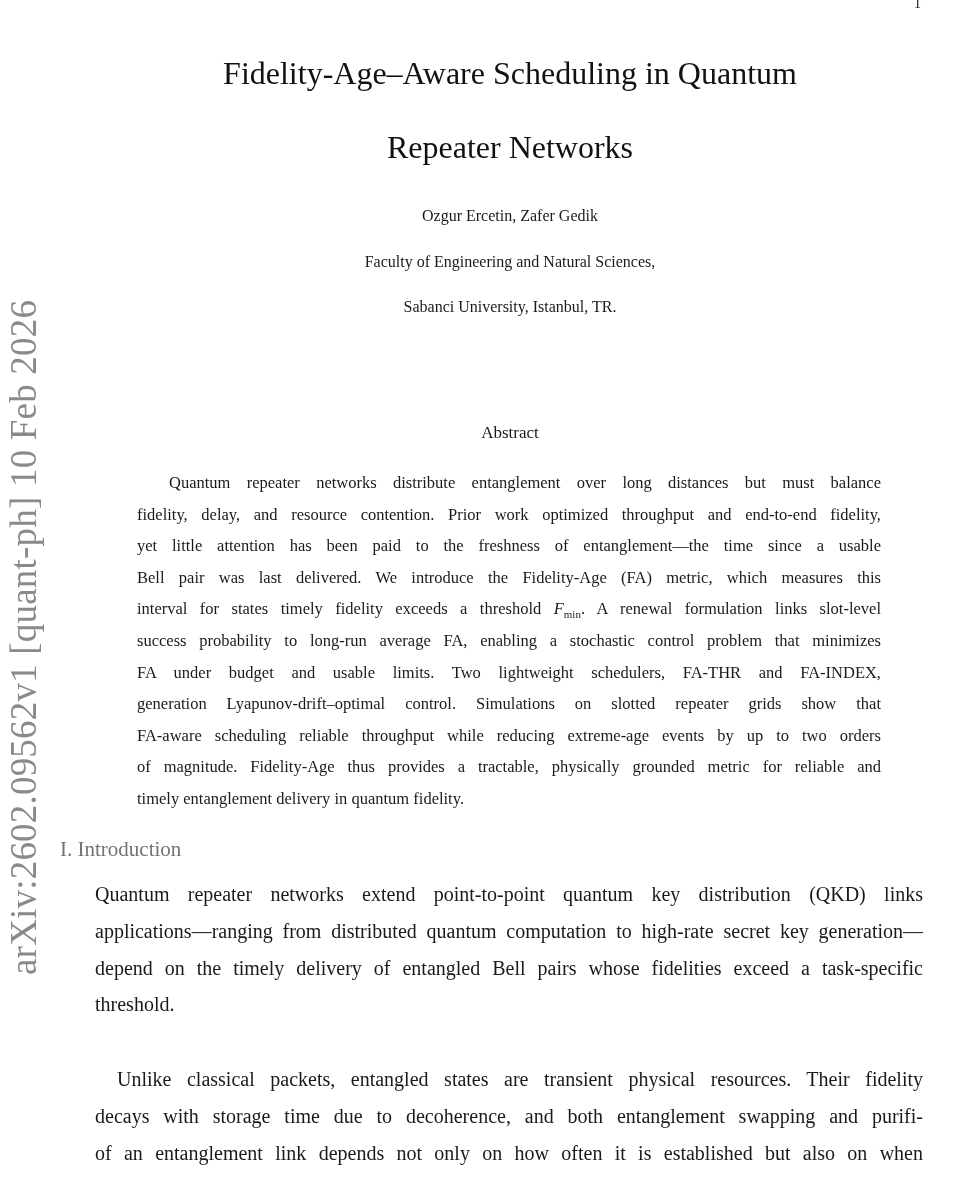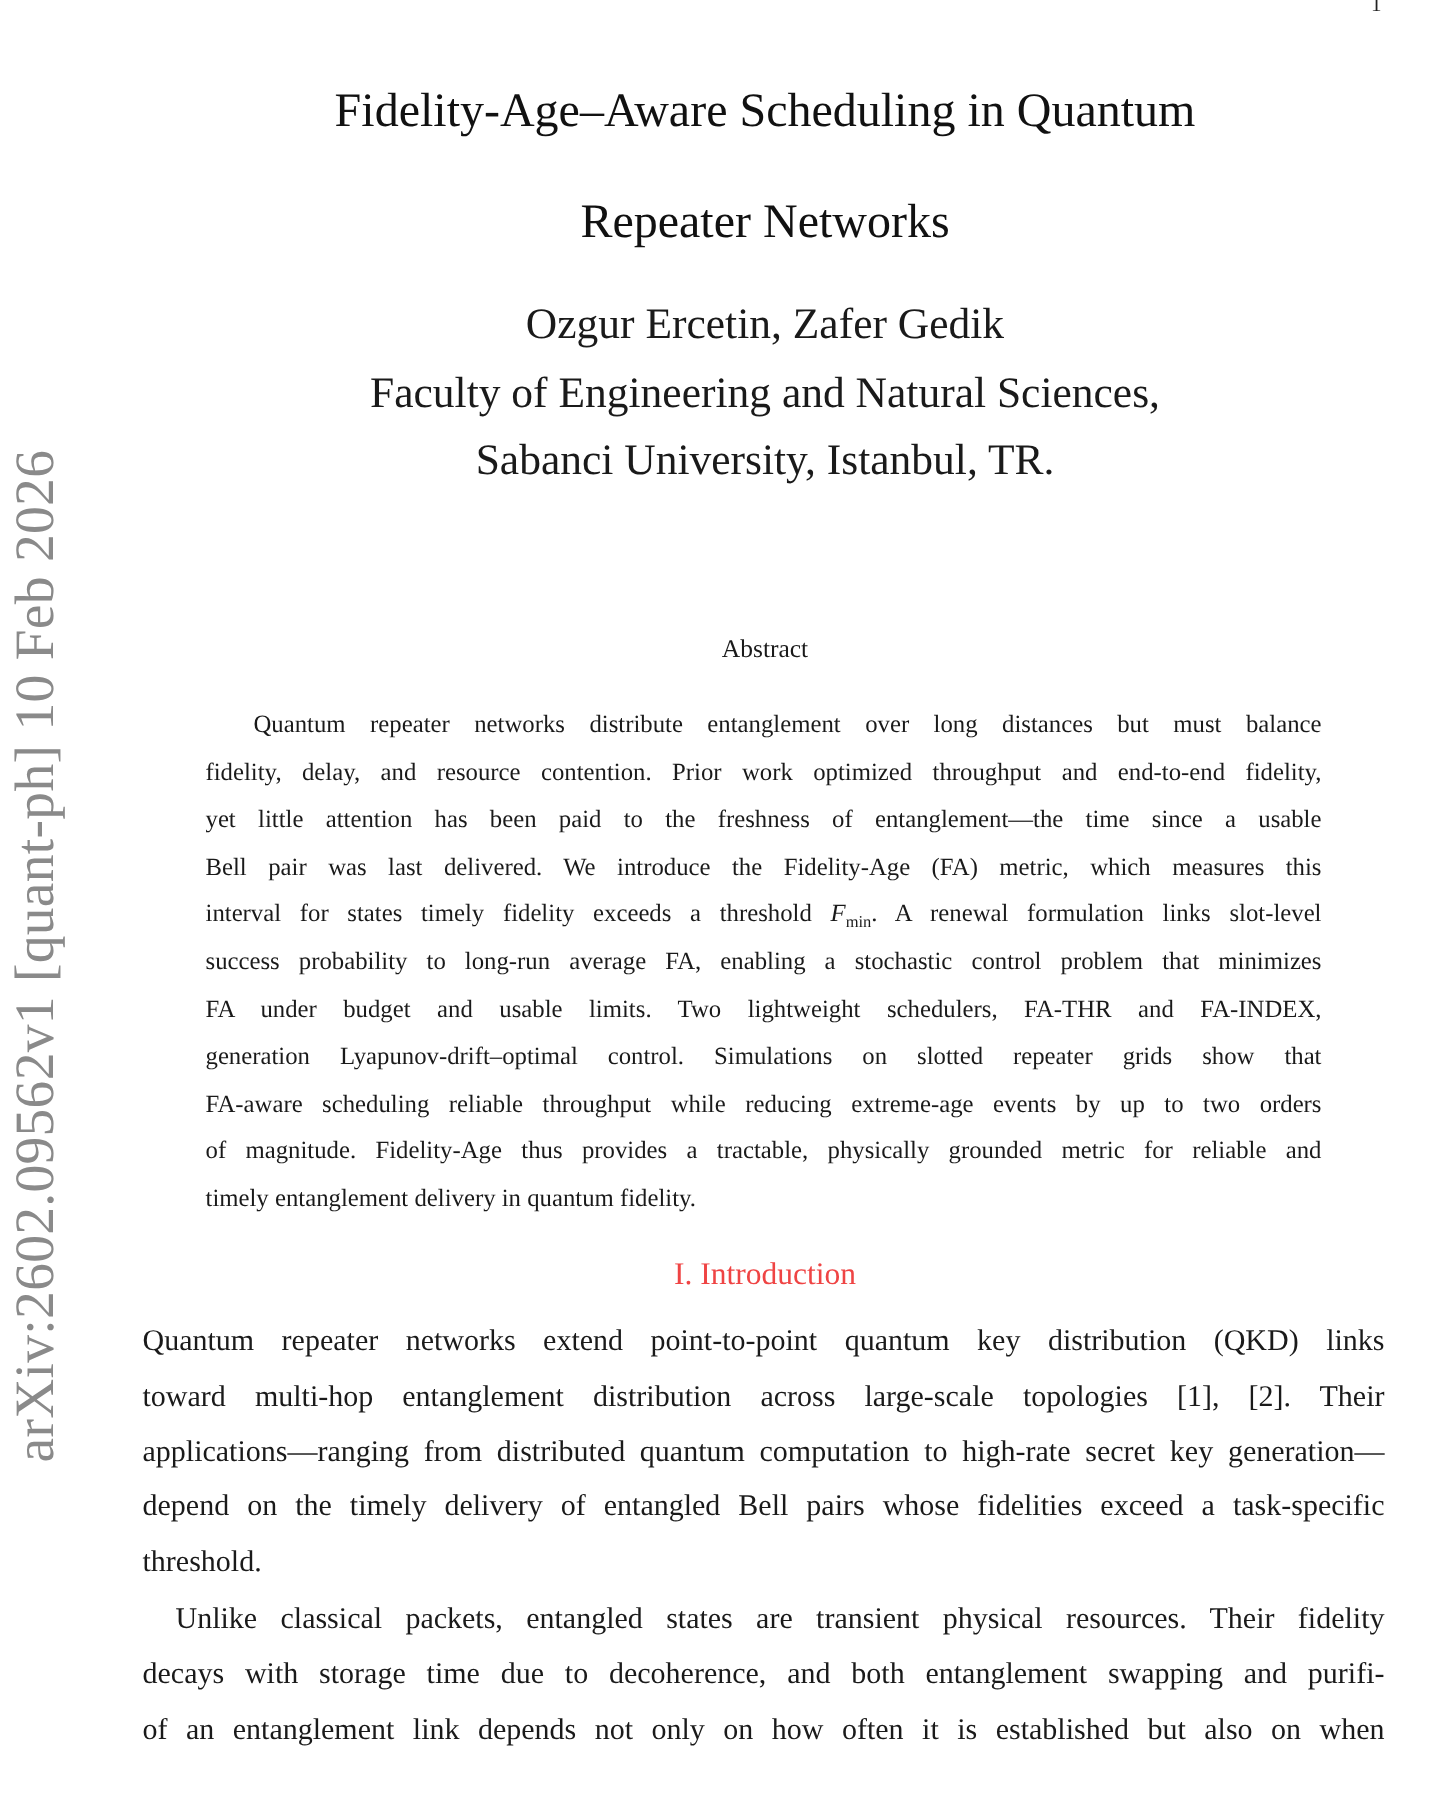--- a/index.html
+++ b/index.html
@@ -45,21 +45,21 @@
       color: #111;
       line-height: 74px;
     }
     .title-line1 { top: 36px; }
     .title-line2 { top: 110px; }
     .centered {
       position: absolute;
       left: 60px;
       width: 900px;
       text-align: center;
-      font-size: 29px;
+      font-size: 16px;
       color: #1a1a1a;
       line-height: 46px;
     }
     .authors { top: 193px; }
     .affil1 { top: 239px; }
     .affil2 { top: 284px; }
     .abstract-heading {
       position: absolute;
       top: 423px;
       left: 60px;
@@ -83,23 +83,23 @@
       text-align: justify;
       text-align-last: justify;
     }
     .abstract-body .line.first { padding-left: 32px; }
     .abstract-body .line.last { text-align-last: left; }
     .section-heading {
       position: absolute;
       top: 837px;
       left: 60px;
       width: 900px;
-      text-align: center;
+      text-align: left;
       font-size: 21px;
-      color: #ef4444;
+      color: #737373;
     }
     .body-text {
       position: absolute;
       left: 95px;
       width: 828px;
       font-size: 20px;
       color: #1a1a1a;
     }
     .body-text .line {
       height: 36.8px;
@@ -142,21 +142,20 @@
   <div class="line">generation Lyapunov-drift–optimal control. Simulations on slotted repeater grids show that</div>
   <div class="line">FA-aware scheduling reliable throughput while reducing extreme-age events by up to two orders</div>
   <div class="line">of magnitude. Fidelity-Age thus provides a tractable, physically grounded metric for reliable and</div>
   <div class="line last">timely entanglement delivery in quantum fidelity.</div>
 </div>
 
 <div class="section-heading">I. Introduction</div>
 
 <div class="body-text para1">
   <div class="line">Quantum repeater networks extend point-to-point quantum key distribution (QKD) links</div>
-  <div class="line">toward multi-hop entanglement distribution across large-scale topologies [1], [2]. Their</div>
   <div class="line">applications—ranging from distributed quantum computation to high-rate secret key generation—</div>
   <div class="line">depend on the timely delivery of entangled Bell pairs whose fidelities exceed a task-specific</div>
   <div class="line last">threshold.</div>
 </div>
 
 <div class="body-text para2">
   <div class="line indent">Unlike classical packets, entangled states are transient physical resources. Their fidelity</div>
   <div class="line">decays with storage time due to decoherence, and both entanglement swapping and purifi-</div>
   <div class="line">of an entanglement link depends not only on how often it is established but also on when</div>
 </div>

